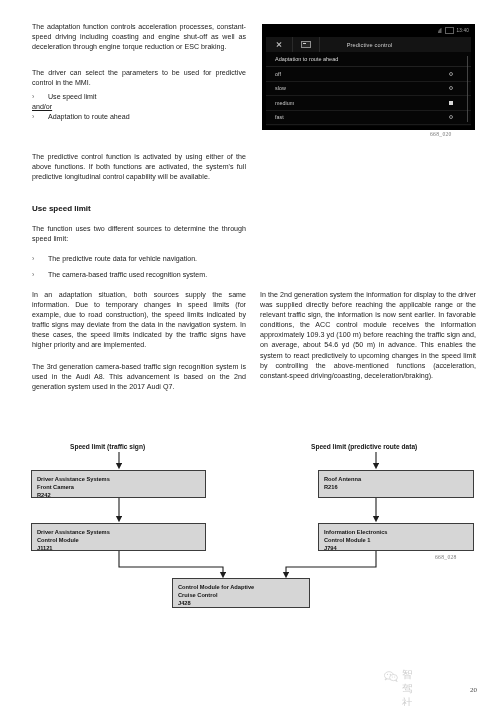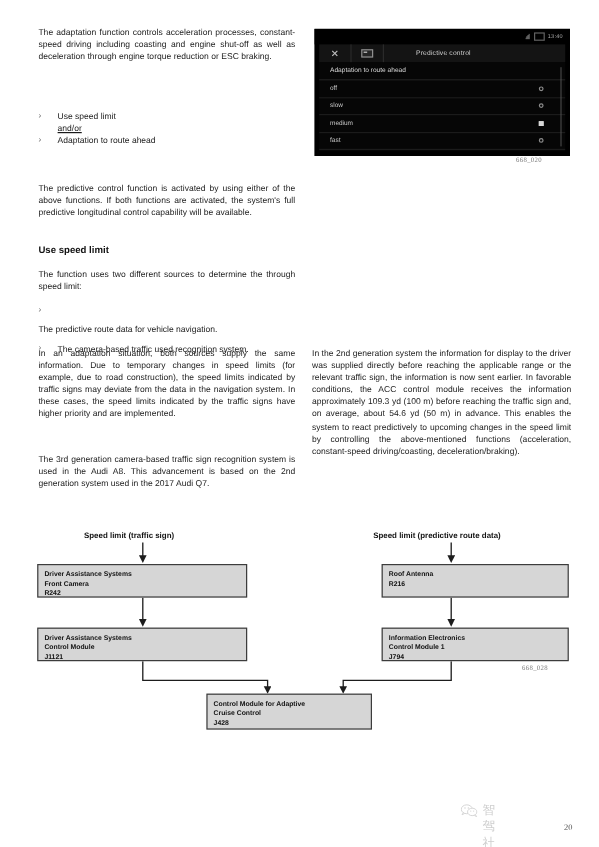--- a/index.html
+++ b/index.html
@@ -54,21 +54,20 @@
   }
   .bullet-mark {
     width: 16px;
     flex: 0 0 16px;
     color: #6b6b6b;
     font-size: 7px;
     line-height: 10.1px;
   }
   .bullet-text { flex: 1 1 auto; }
   .bullet-sub {
-    margin-left: 16px;
     line-height: 10.1px;
     text-decoration: underline;
   }
 
   
   .mmi {
     position: absolute;
     left: 262px;
     top: 24px;
     width: 213px;
@@ -293,20 +292,21 @@
     font-family: "Liberation Serif", serif;
   }
 </style>
 </head>
 <body>
 
 <div class="page">
 
   <div class="para justify" style="left:32px; top:22px; width:214px;">The adaptation function controls acceleration processes, constant-speed driving including coasting and engine shut-off as well as deceleration through engine torque reduction or ESC braking.</div>
 
+  <div class="para justify" style="left:32px; top:68px; width:214px;">The driver can select the parameters to be used for predictive control in the MMI.</div>
 
   <div class="bullets" style="left:32px; top:92px; width:214px;">
     <div class="bullet-row">
       <span class="bullet-mark">›</span>
       <span class="bullet-text">Use speed limit</span>
     </div>
     <div class="bullet-sub">and/or</div>
     <div class="bullet-row">
       <span class="bullet-mark">›</span>
       <span class="bullet-text">Adaptation to route ahead</span>
@@ -362,33 +362,33 @@
 
   <div class="fig-caption" style="left:430px; top:131px;">668_020</div>
 
   <div class="para justify" style="left:32px; top:152px; width:214px;">The predictive control function is activated by using either of the above functions. If both functions are activated, the system's full predictive longitudinal control capability will be available.</div>
 
   <div class="heading" style="left:32px; top:204px; width:214px;">Use speed limit</div>
 
   <div class="para justify" style="left:32px; top:224px; width:214px;">The function uses two different sources to determine the through speed limit:</div>
 
   <div class="bullets" style="left:32px; top:254px; width:214px;">
-    <div class="bullet-row" style="margin-bottom:6px;flex-direction:column;">
+    <div class="bullet-row" style="margin-bottom:6px;">
       <span class="bullet-mark">›</span>
       <span class="bullet-text">The predictive route data for vehicle navigation.</span>
     </div>
     <div class="bullet-row">
       <span class="bullet-mark">›</span>
       <span class="bullet-text">The camera-based traffic used recognition system.</span>
     </div>
   </div>
 
   <div class="para justify" style="left:32px; top:290px; width:214px;">In an adaptation situation, both sources supply the same information. Due to temporary changes in speed limits (for example, due to road construction), the speed limits indicated by traffic signs may deviate from the data in the navigation system. In these cases, the speed limits indicated by the traffic signs have higher priority and are implemented.</div>
 
-  <div class="para justify" style="left:32px; top:378px; width:214px;">The 3rd generation camera-based traffic sign recognition system is used in the Audi A8. This advancement is based on the 2nd generation system used in the 2017 Audi Q7.</div>
+  <div class="para justify" style="left:32px; top:362px; width:214px;">The 3rd generation camera-based traffic sign recognition system is used in the Audi A8. This advancement is based on the 2nd generation system used in the 2017 Audi Q7.</div>
 
   <div class="para justify" style="left:260px; top:290px; width:216px;">In the 2nd generation system the information for display to the driver was supplied directly before reaching the applicable range or the relevant traffic sign, the information is now sent earlier. In favorable conditions, the ACC control module receives the information approximately 109.3 yd (100 m) before reaching the traffic sign and, on average, about 54.6 yd (50 m) in advance. This enables the system to react predictively to upcoming changes in the speed limit by controlling the above-mentioned functions (acceleration, constant-speed driving/coasting, deceleration/braking).</div>
 
   <div class="diagram">
 
     <svg width="499" height="185" viewBox="0 0 499 185" style="position:absolute; left:0; top:0;">
       <defs>
         <marker id="arrow" markerWidth="7" markerHeight="7" refX="3.2" refY="3.2" orient="auto" markerUnits="userSpaceOnUse">
           <path d="M0,0 L6.4,3.2 L0,6.4 z" fill="#1d1d1d"></path>
         </marker>

